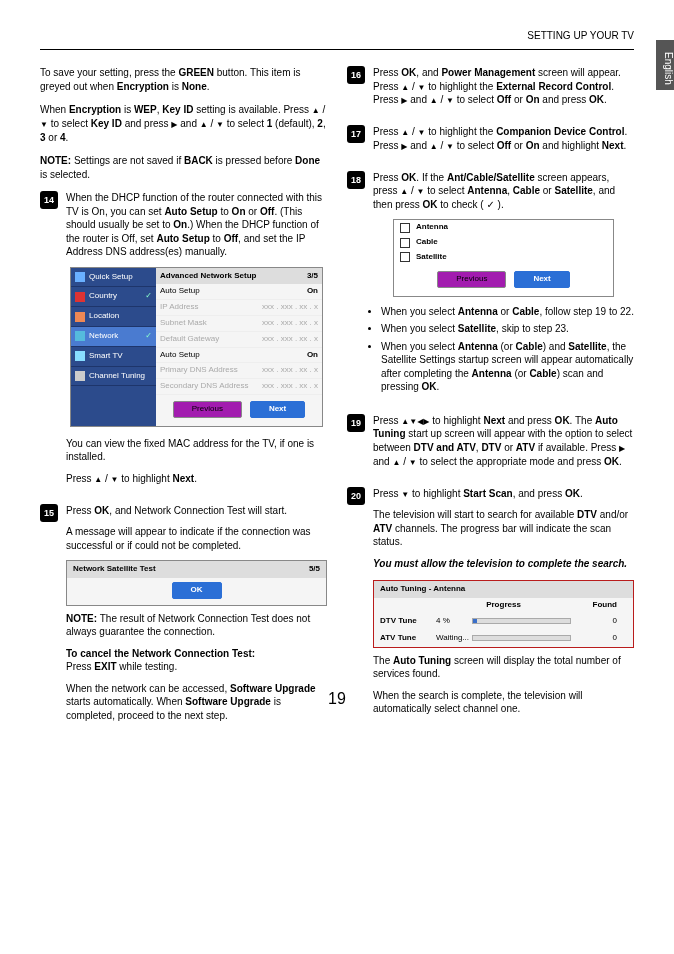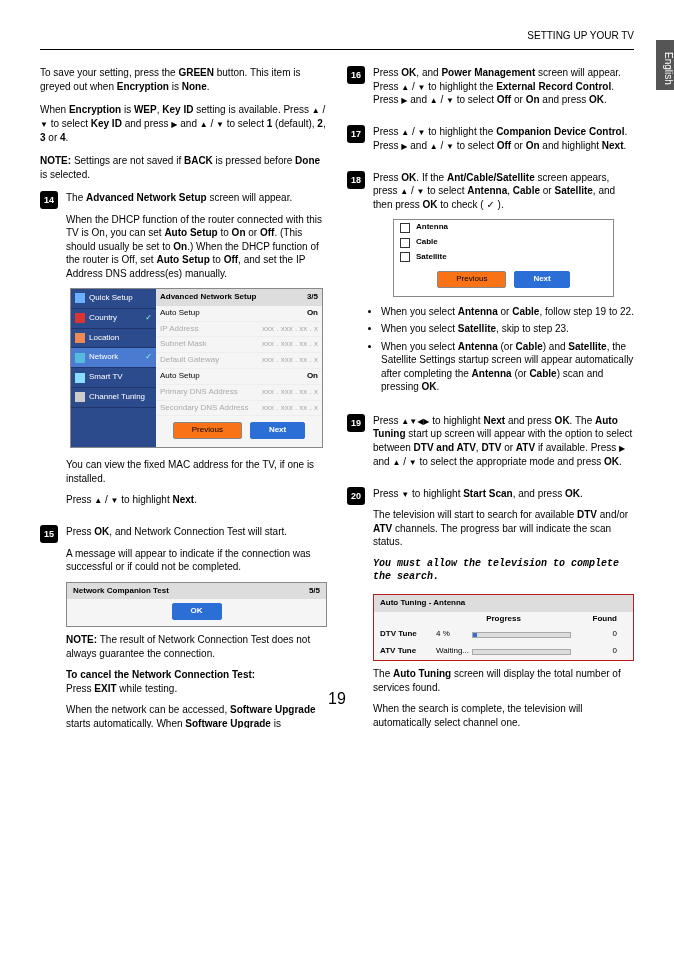--- a/index.html
+++ b/index.html
@@ -25,41 +25,41 @@
   .tb-row { display: flex; }
   .sidebar { width: 85px; background: #2c4b8c; color: #fff; text-align: right; }
   .sidebar-item { padding: 4px 4px; border-bottom: 1px solid #1e356b; display: flex; align-items: center; gap: 4px; font-size: 8px; }
   .sidebar-item.active { background: #4a7bd0; }
   .icon-sq { width: 10px; height: 10px; background: #fff; display: inline-block; }
   .main-panel { flex: 1; background: #f5f5f5; }
   .panel-title { background: #ddd; padding: 3px 4px; font-weight: bold; display: flex; justify-content: space-between; }
   .panel-row { display: flex; justify-content: space-between; padding: 2px 4px; border-bottom: 1px solid #eee; }
   .panel-row.grey { color: #aaa; }
   .btn-row { display: flex; justify-content: center; gap: 8px; padding: 6px 0 8px 0; }
-  .uibtn { padding: 2px 18px; font-size: 8px; border-radius: 2px; border: 1px solid #888; background: #f97316; }
+  .uibtn { padding: 2px 18px; font-size: 8px; border-radius: 2px; border: 1px solid #888; background: #a21caf; }
   .uibtn.blue { background: #2b6fd6; color: #fff; border-color: #2b6fd6; font-weight: bold; }
   .ntest-box { border: 1px solid #888; font-size: 8px; margin: 8px 0 6px 0; background: #f5f5f5; }
   .ntest-title { display: flex; justify-content: space-between; padding: 3px 6px; font-weight: bold; background: #ddd; }
   .ntest-body { padding: 6px 6px; text-align: center; font-weight: bold; }
   .ntest-btn { display: flex; justify-content: center; padding: 4px 0 6px 0; }
   .choice-box { border: 1px solid #888; font-size: 8px; margin: 8px 20px 8px 20px; background: #fff; }
   .choice-row { display: flex; align-items: center; gap: 6px; padding: 2px 6px; }
   .square { width: 10px; height: 10px; border: 1px solid #333; }
   .bullets { margin: 4px 0 10px 8px; }
   .bullets li { font-size: 10px; line-height: 1.35; margin-bottom: 4px; }
   .autotune-box { border: 1px solid #b91c1c; font-size: 8px; margin: 10px 0 6px 0; background: #f5f5f5; }
   .at-title { background: #ddd; font-weight: bold; padding: 3px 6px; }
   .at-row { display: flex; padding: 3px 6px; align-items: center; gap: 6px; }
   .at-label { width: 50px; font-weight: bold; }
   .bar { flex: 1; height: 6px; background: #ddd; position: relative; border: 1px solid #aaa; }
   .barfill { height: 100%; background: #3a6fc9; }
   .at-found { width: 50px; text-align: right; padding-right: 10px; }
   .at-foot { text-align: center; padding: 2px 0 4px 0; font-weight: bold; }
   .page-num { position: absolute; bottom: 20px; left: 0; right: 0; text-align: center; font-size: 16px; }
-  .italic-bold { font-style: italic; font-weight: bold; font-family: Liberation Mono, monospace; }
+  .italic-bold { font-style: italic; font-weight: bold; }
   .at-head { display: flex; padding: 2px 6px; font-weight: bold; }
 </style>
 </head>
 <body>
 
 <div class="page">
   <div class="header-title">SETTING UP YOUR TV</div>
   <div class="header-line"></div>
   <div class="tab">English</div>
 
@@ -72,21 +72,20 @@
       <div class="para">
         <span>When </span><b>Encryption</b><span> is </span><b>WEP</b><span>, </span><b>Key ID</b><span> setting is available. Press </span><span class="arrow-up"></span> / <span class="arrow-down"></span><span> to select </span><b>Key ID</b><span> and press </span><span class="arrow-right"></span><span> and </span><span class="arrow-up"></span> / <span class="arrow-down"></span><span> to select </span><b>1</b><span> (default), </span><b>2</b>, <b>3</b><span> or </span><b>4</b><span>.</span>
       </div>
       <div class="para">
         <b>NOTE:</b><span> Settings are not saved if </span><b>BACK</b><span> is pressed before </span><b>Done</b><span> is selected.</span>
       </div>
 
       <div class="step">
         <div class="step-num">14</div>
         <div class="step-body">
-          <div class="para"><span>The </span><b>Advanced Network Setup</b><span> screen will appear.</span></div>
           <div class="para">
             <span>When the DHCP function of the router connected with this TV is On, you can set </span><b>Auto Setup</b><span> to </span><b>On</b><span> or </span><b>Off</b><span>. (This should usually be set to </span><b>On</b><span>.) When the DHCP function of the router is Off, set </span><b>Auto Setup</b><span> to </span><b>Off</b><span>, and set the IP Address DNS address(es) manually.</span>
           </div>
 
           <div class="tablebox">
             <div class="tb-row">
               <div class="sidebar">
                 <div class="sidebar-item">
                     <span class="icon-sq" style="background:#6ab0ff"></span>
                     <span>Quick Setup</span>
@@ -159,21 +158,21 @@
         </div>
       </div>
 
       <div class="step">
         <div class="step-num">15</div>
         <div class="step-body">
           <div class="para"><span>Press </span><b>OK</b><span>, and Network Connection Test will start.</span></div>
           <div class="para">A message will appear to indicate if the connection was successful or if could not be completed.</div>
           <div class="ntest-box">
             <div class="ntest-title">
-                <span>Network Companion Test</span>
+                <span>Network Satellite Test</span>
                 <span>5/5</span>
               </div>
             <div class="ntest-btn">
                 <div class="uibtn blue">OK</div>
               </div>
           </div>
           <div class="para"><b>NOTE:</b><span> The result of Network Connection Test does not always guarantee the connection.</span></div>
           <div class="para"><b>To cancel the Network Connection Test:</b><br><span>Press </span><b>EXIT</b><span> while testing.</span></div>
           <div class="para"><span>When the network can be accessed, </span><b>Software Upgrade</b><span> starts automatically. When </span><b>Software Upgrade</b><span> is completed, proceed to the next step.</span></div>
         </div>

